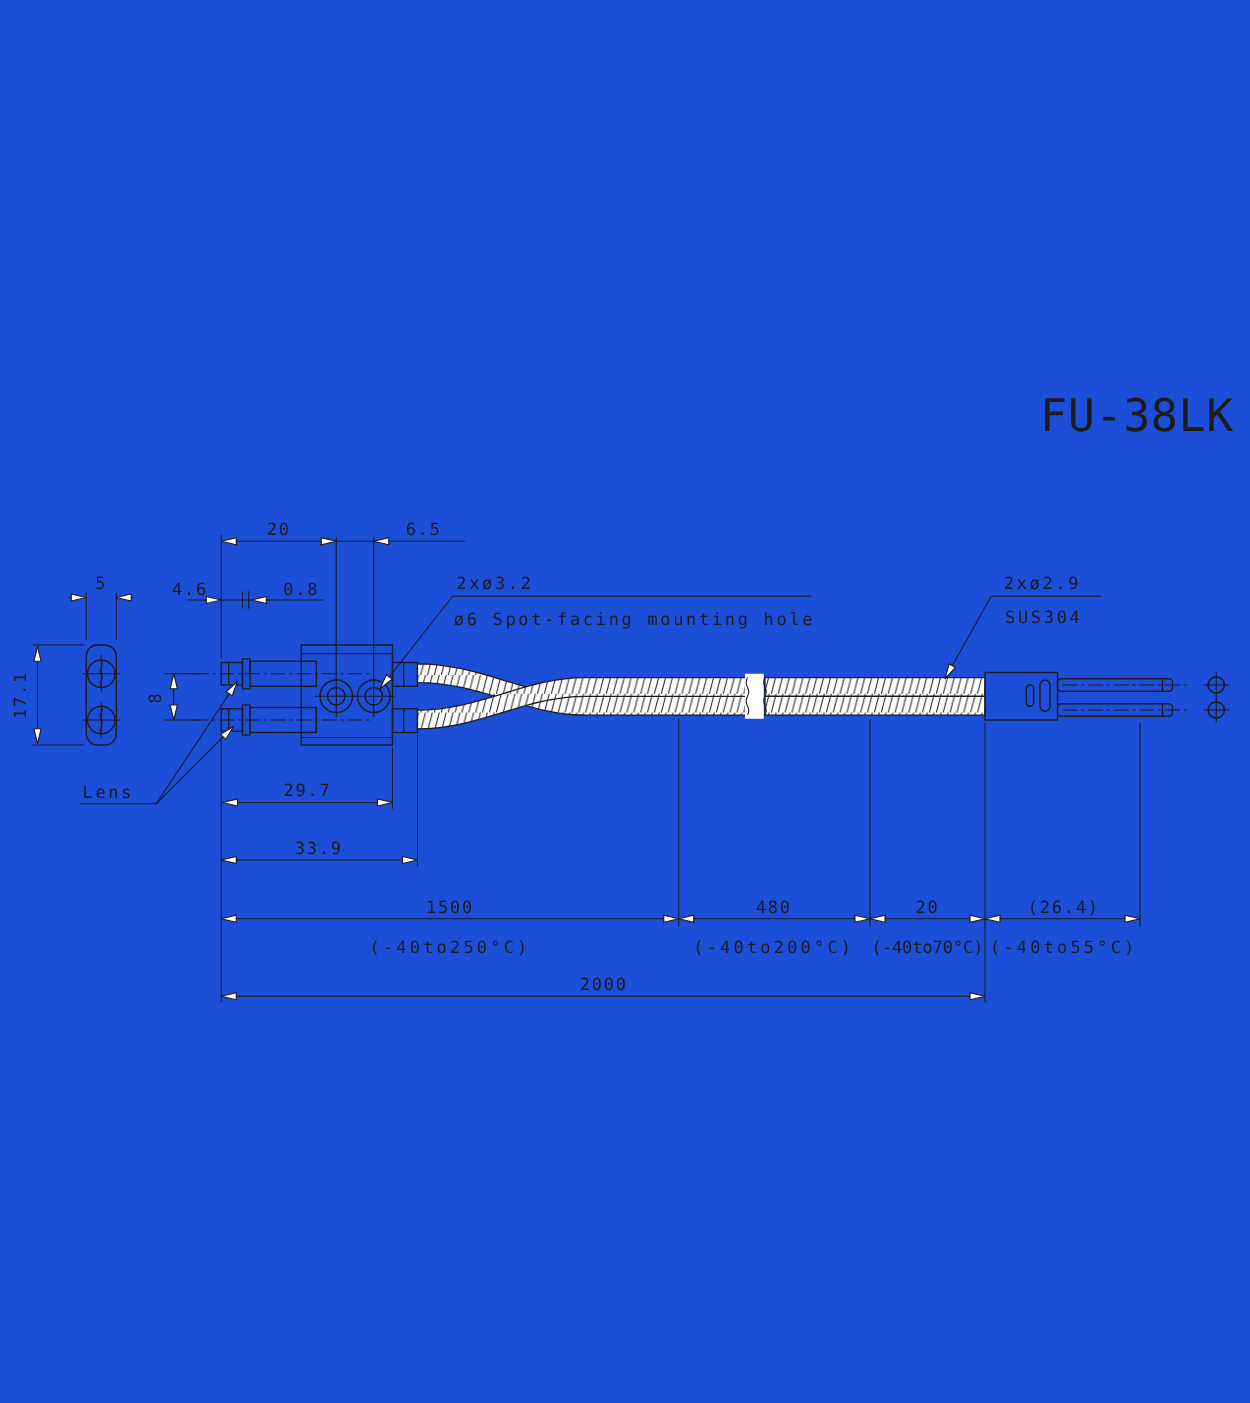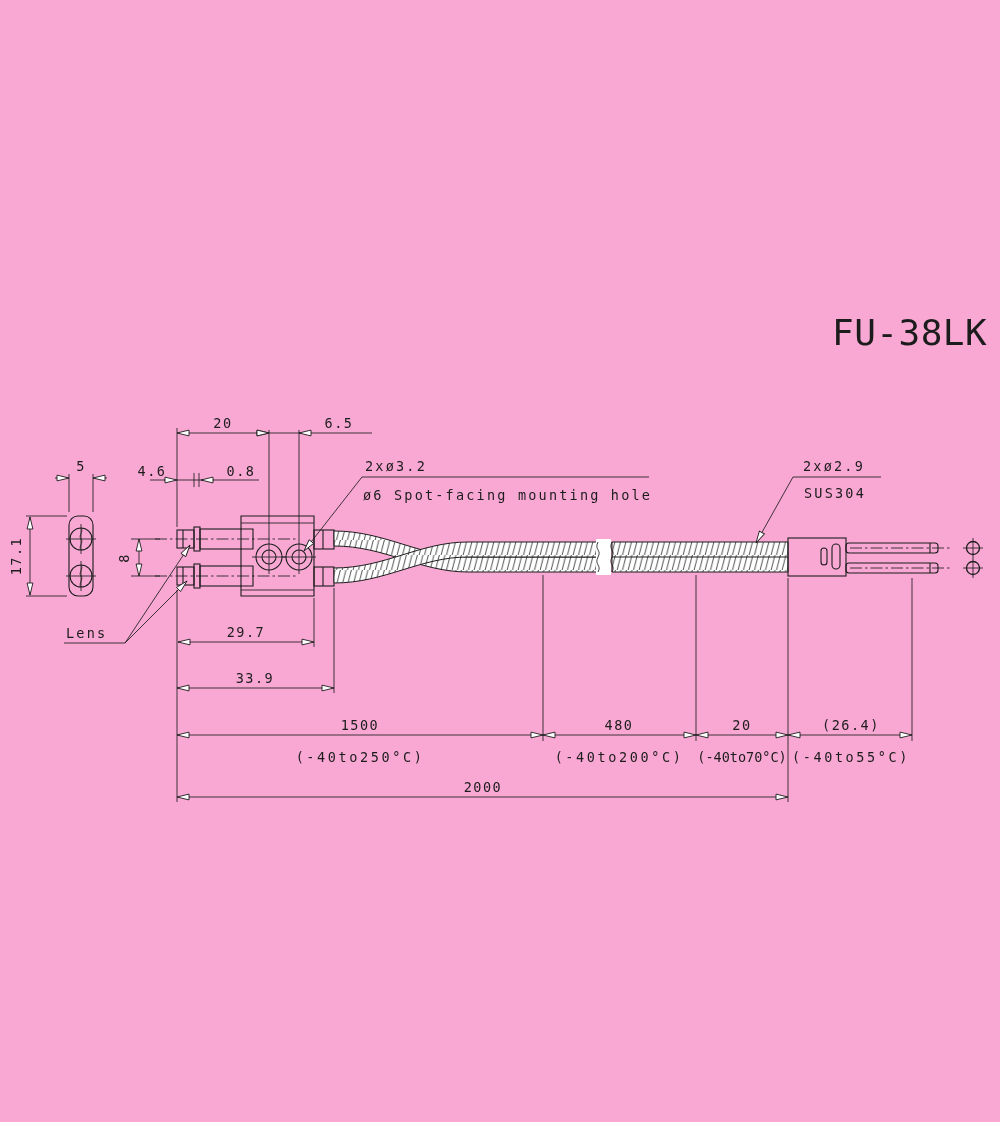--- a/index.html
+++ b/index.html
@@ -1,16 +1,16 @@
 <!DOCTYPE html>
 <html><head>
 <meta charset="utf-8">
 <style>
   html,body{margin:0;padding:0;background:#ffffff;}
-  .page{position:relative;width:1000px;height:1122px;background:#f9a8d4;overflow:hidden;
+  .page{position:relative;width:1000px;height:1122px;background:#1d4ed8;overflow:hidden;
         font-family:"DejaVu Sans Mono", monospace;}
   svg{position:absolute;left:0;top:0;}
   svg text{fill:#1c1c1c;font-family:"DejaVu Sans Mono", monospace;}
   .ln{stroke:#1c1c1c;stroke-width:1.1;fill:none;}
   .thin{stroke:#1c1c1c;stroke-width:0.85;fill:none;}
   .cl{stroke:#1c1c1c;stroke-width:0.85;fill:none;stroke-dasharray:12 3 2.5 3;}
   .wfill{fill:#ffffff;stroke:none;}
   .hatchfill{fill:url(#hatch);stroke:#1c1c1c;stroke-width:1;}
   .dim{font-size:13.5px;letter-spacing:1.5px;text-anchor:middle;}
   .temp{font-size:13.5px;letter-spacing:2.6px;text-anchor:middle;}

